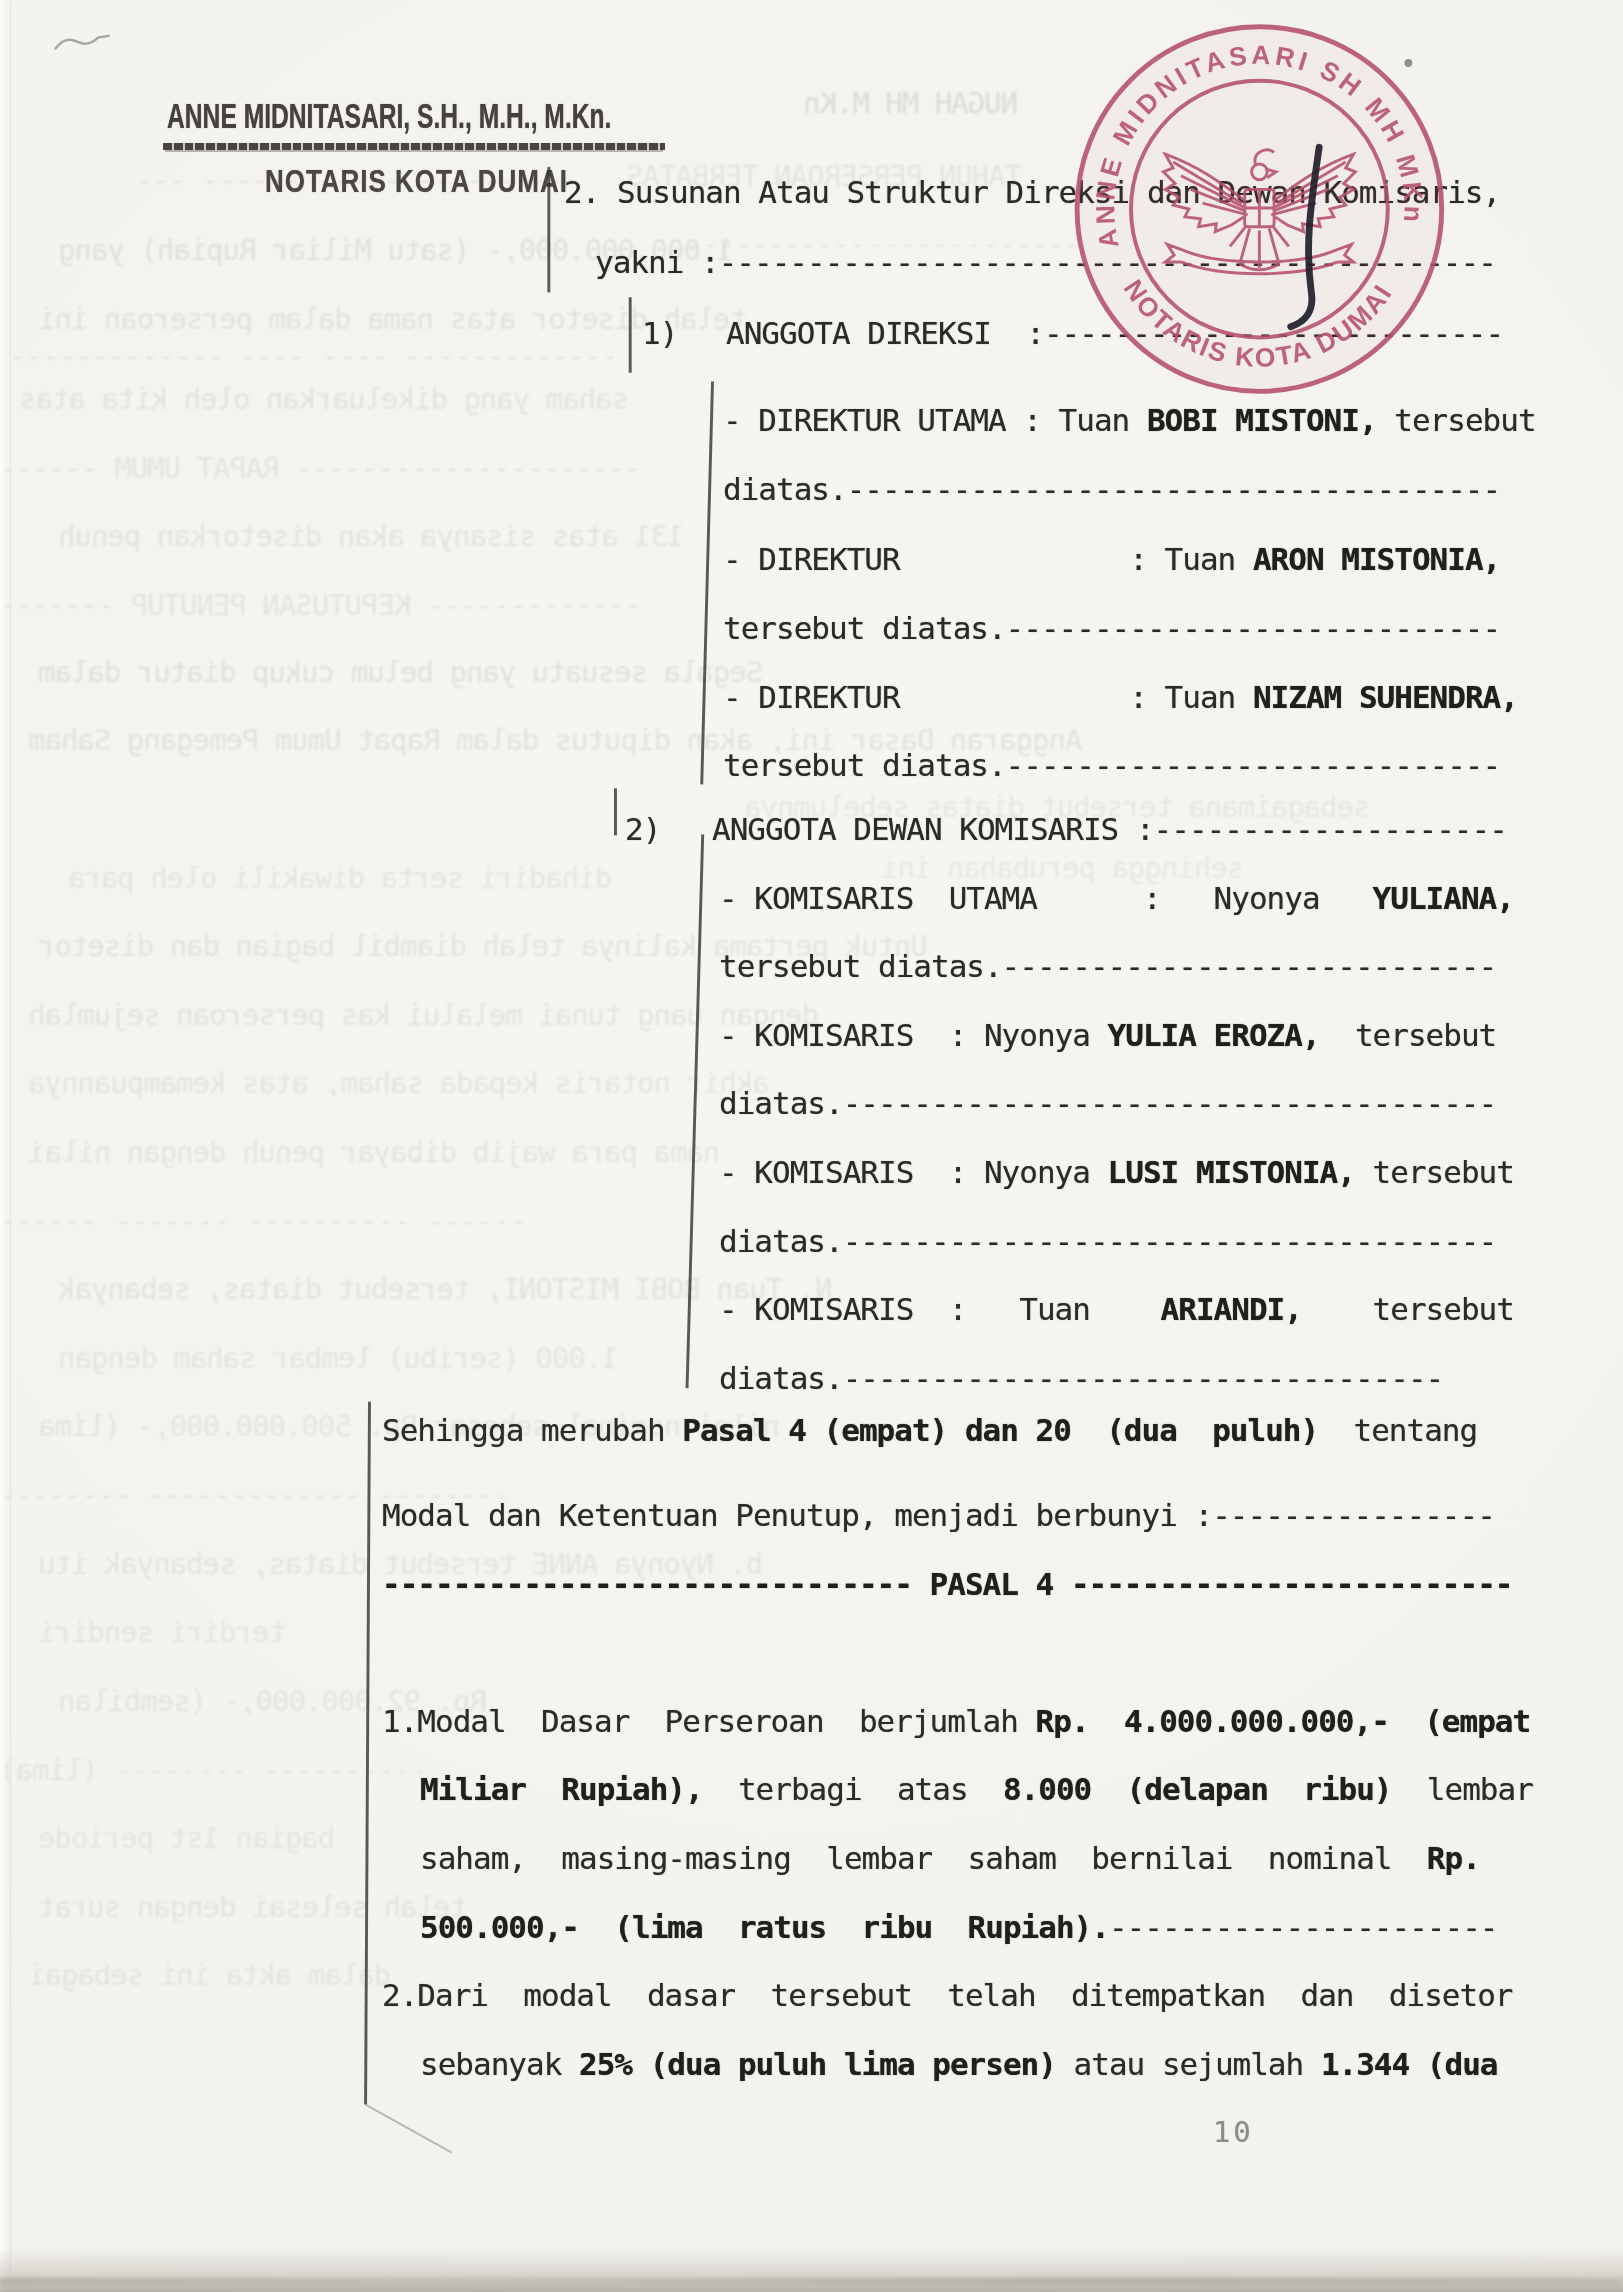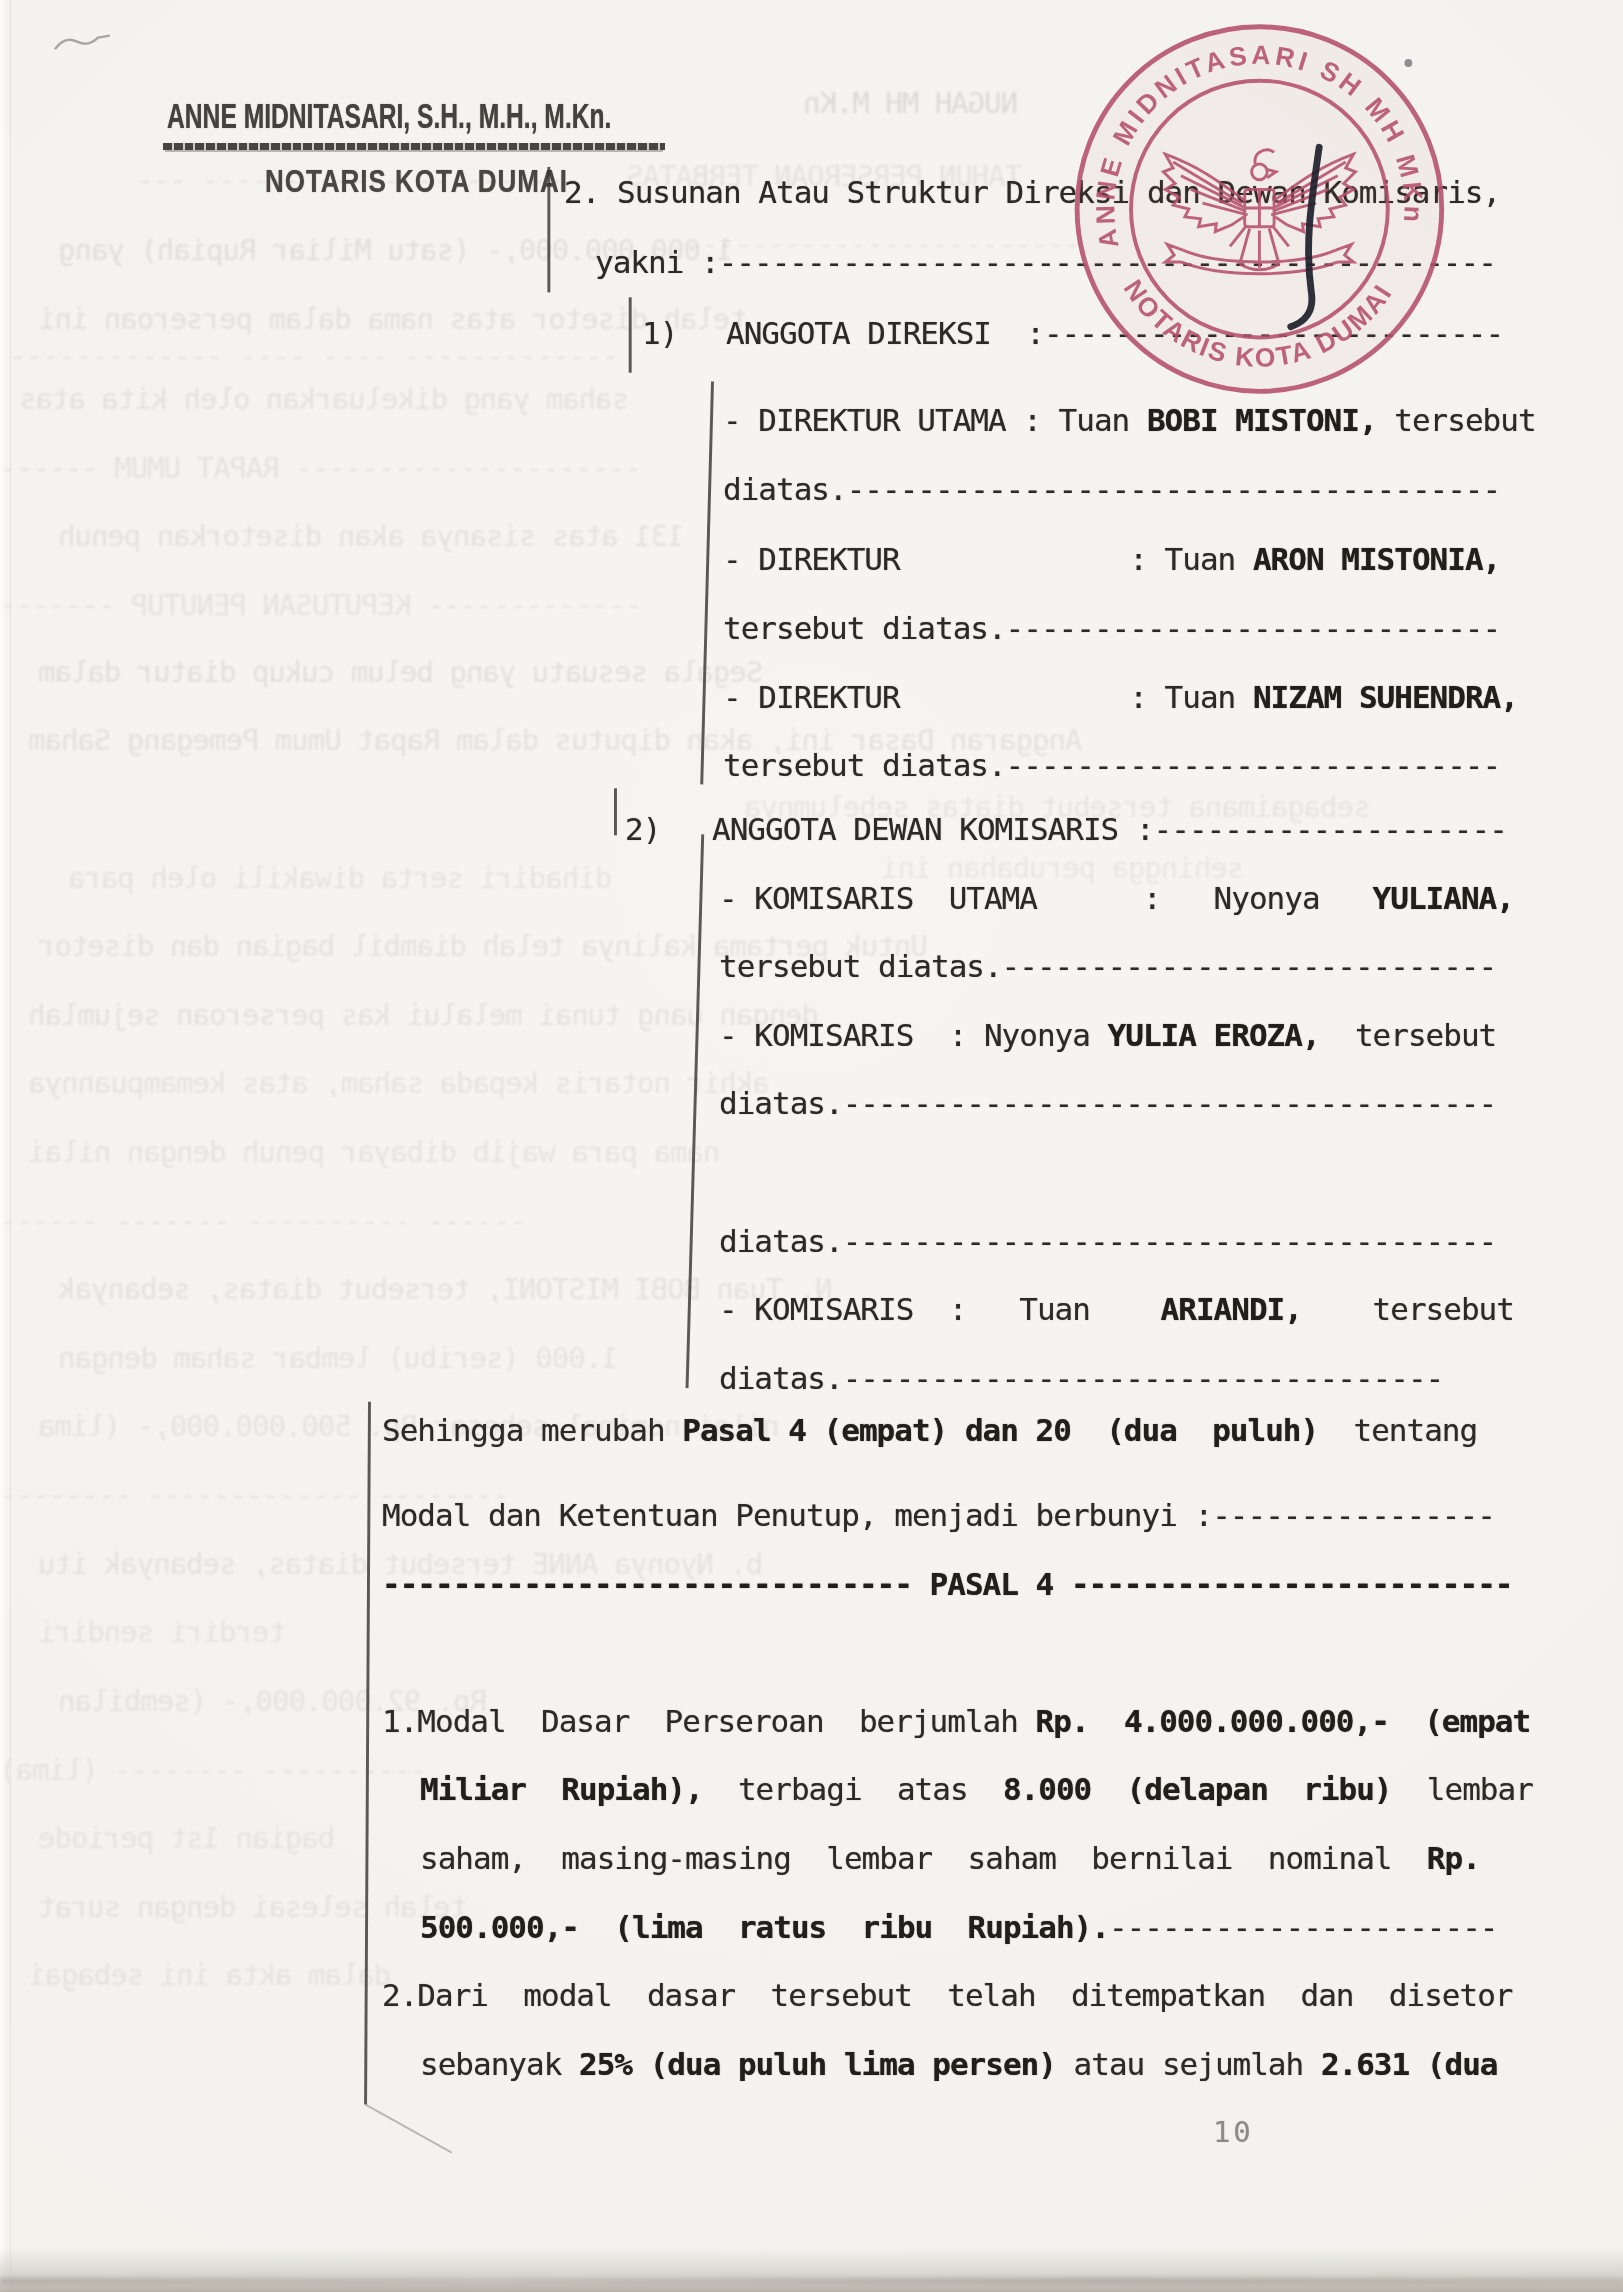--- a/index.html
+++ b/index.html
@@ -102,32 +102,33 @@
   <div class="tw" style="left:723px;top:524px"><span>- DIREKTUR             : Tuan </span><b>ARON MISTONIA,</b></div>
   <div class="tw" style="left:723px;top:593px"><span>tersebut diatas.----------------------------</span></div>
   <div class="tw" style="left:723px;top:662px"><span>- DIREKTUR             : Tuan </span><b>NIZAM SUHENDRA,</b></div>
   <div class="tw" style="left:723px;top:730px"><span>tersebut diatas.----------------------------</span></div>
   <div class="tw" style="left:625px;top:794px"><span>2)</span></div>
   <div class="tw" style="left:712px;top:794px"><span>ANGGOTA DEWAN KOMISARIS :--------------------</span></div>
   <div class="tw" style="left:719px;top:863px"><span>- KOMISARIS  UTAMA      :   Nyonya   </span><b>YULIANA,</b></div>
   <div class="tw" style="left:719px;top:931px"><span>tersebut diatas.----------------------------</span></div>
   <div class="tw" style="left:719px;top:1000px"><span>- KOMISARIS  : Nyonya </span><b>YULIA EROZA,</b><span>  tersebut</span></div>
   <div class="tw" style="left:719px;top:1068px"><span>diatas.-------------------------------------</span></div>
+  <div class="tw" style="left:719px;top:1137px"><span>- KOMISARIS  : Nyonya </span><b>LUSI MISTONIA,</b><span> tersebut</span></div>
   <div class="tw" style="left:719px;top:1206px"><span>diatas.-------------------------------------</span></div>
   <div class="tw" style="left:719px;top:1343px"><span>diatas.----------------------------------</span></div>
   <div class="tw" style="left:719px;top:1274px"><span>- KOMISARIS  :   Tuan    </span><b>ARIANDI,</b><span>    tersebut</span></div>
   <div class="tw" style="left:382px;top:1395px"><span>Sehingga merubah </span><b>Pasal 4 (empat) dan 20  (dua  puluh)</b><span>  tentang</span></div>
   <div class="tw" style="left:382px;top:1480px"><span>Modal dan Ketentuan Penutup, menjadi berbunyi :----------------</span></div>
   <div class="tw" style="left:382px;top:1549px"><b>------------------------------ PASAL 4 -------------------------</b></div>
   <div class="tw" style="left:382px;top:1686px"><span>1.Modal  Dasar  Perseroan  berjumlah </span><b>Rp.  4.000.000.000,-  (empat</b></div>
   <div class="tw" style="left:420px;top:1754px"><b>Miliar  Rupiah),</b><span>  terbagi  atas  </span><b>8.000  (delapan  ribu)</b><span>  lembar</span></div>
   <div class="tw" style="left:420px;top:1823px"><span>saham,  masing-masing  lembar  saham  bernilai  nominal  </span><b>Rp.</b></div>
   <div class="tw" style="left:420px;top:1892px"><b>500.000,-  (lima  ratus  ribu  Rupiah).</b><span>----------------------</span></div>
   <div class="tw" style="left:382px;top:1960px"><span>2.Dari  modal  dasar  tersebut  telah  ditempatkan  dan  disetor</span></div>
-  <div class="tw" style="left:420px;top:2029px"><span>sebanyak </span><b>25% (dua puluh lima persen)</b><span> atau sejumlah </span><b>2.631 (dua</b></div>
+  <div class="tw" style="left:420px;top:2029px"><span>sebanyak </span><b>25% (dua puluh lima persen)</b><span> atau sejumlah </span><b>1.344 (dua</b></div>
 
   <div class="pageno">10</div>
 
   <svg class="overlay" width="1623" height="2293" viewBox="0 0 1656 2339">
 
     <g stroke="#35332f" stroke-width="3" opacity="0.8">
       <path d="M560 170 V298"></path>
       <path d="M643 303 V380"></path>
       <path d="M727 389 L716 800"></path>
       <path d="M628 804 V852"></path>

